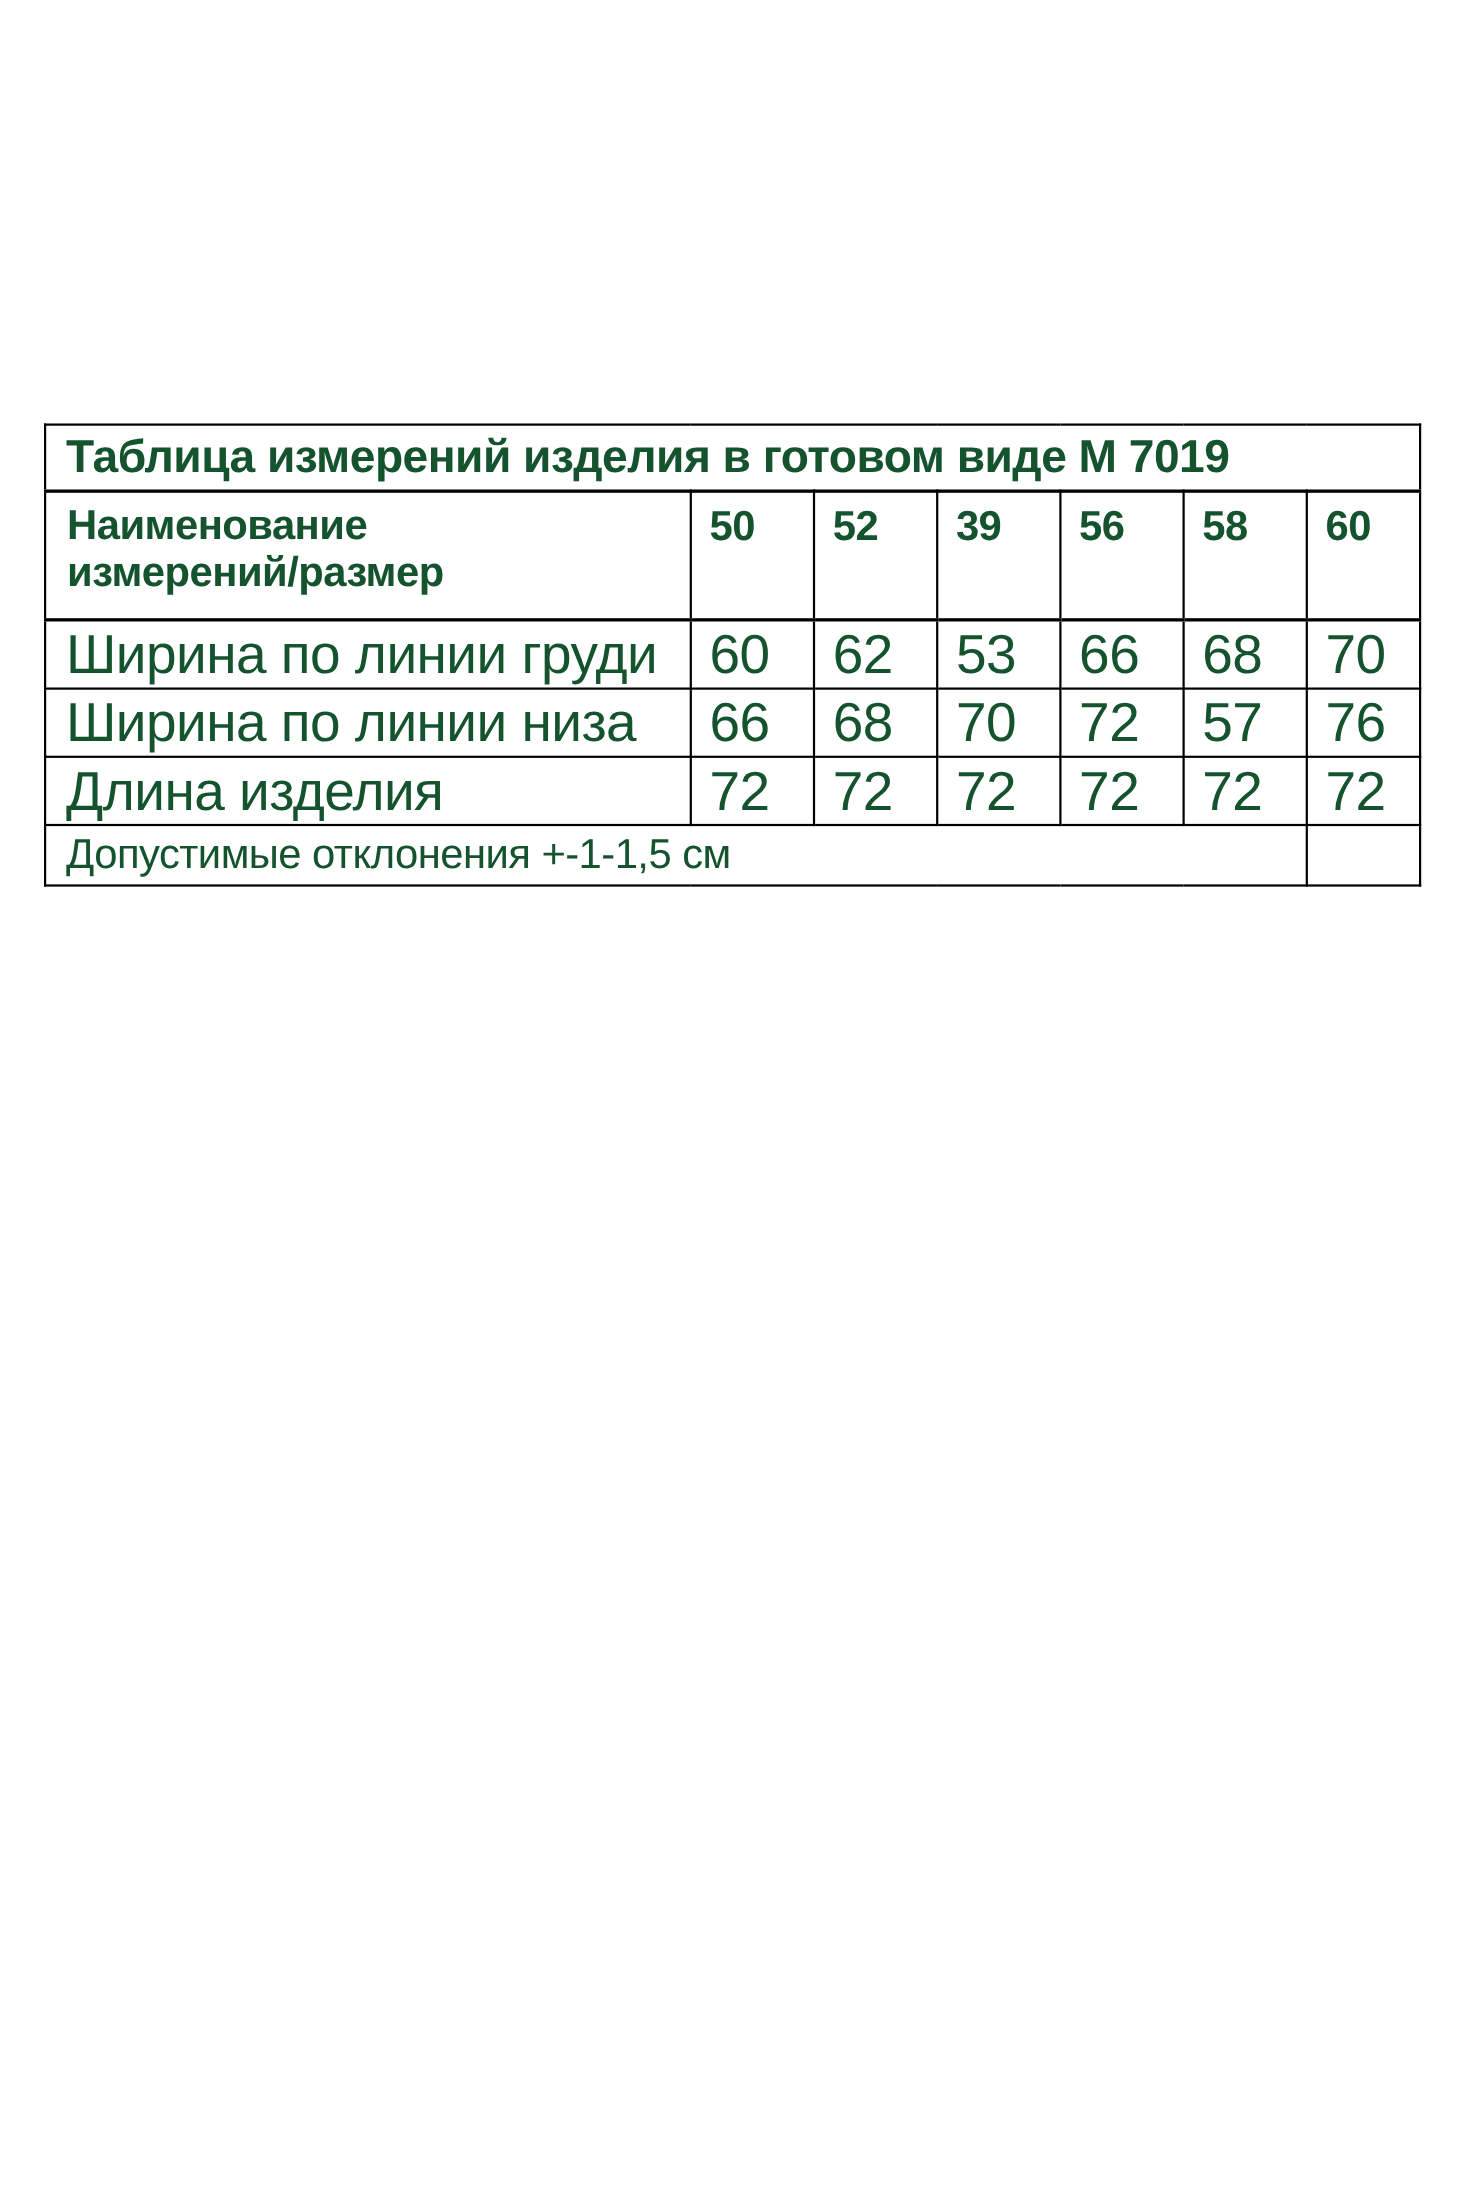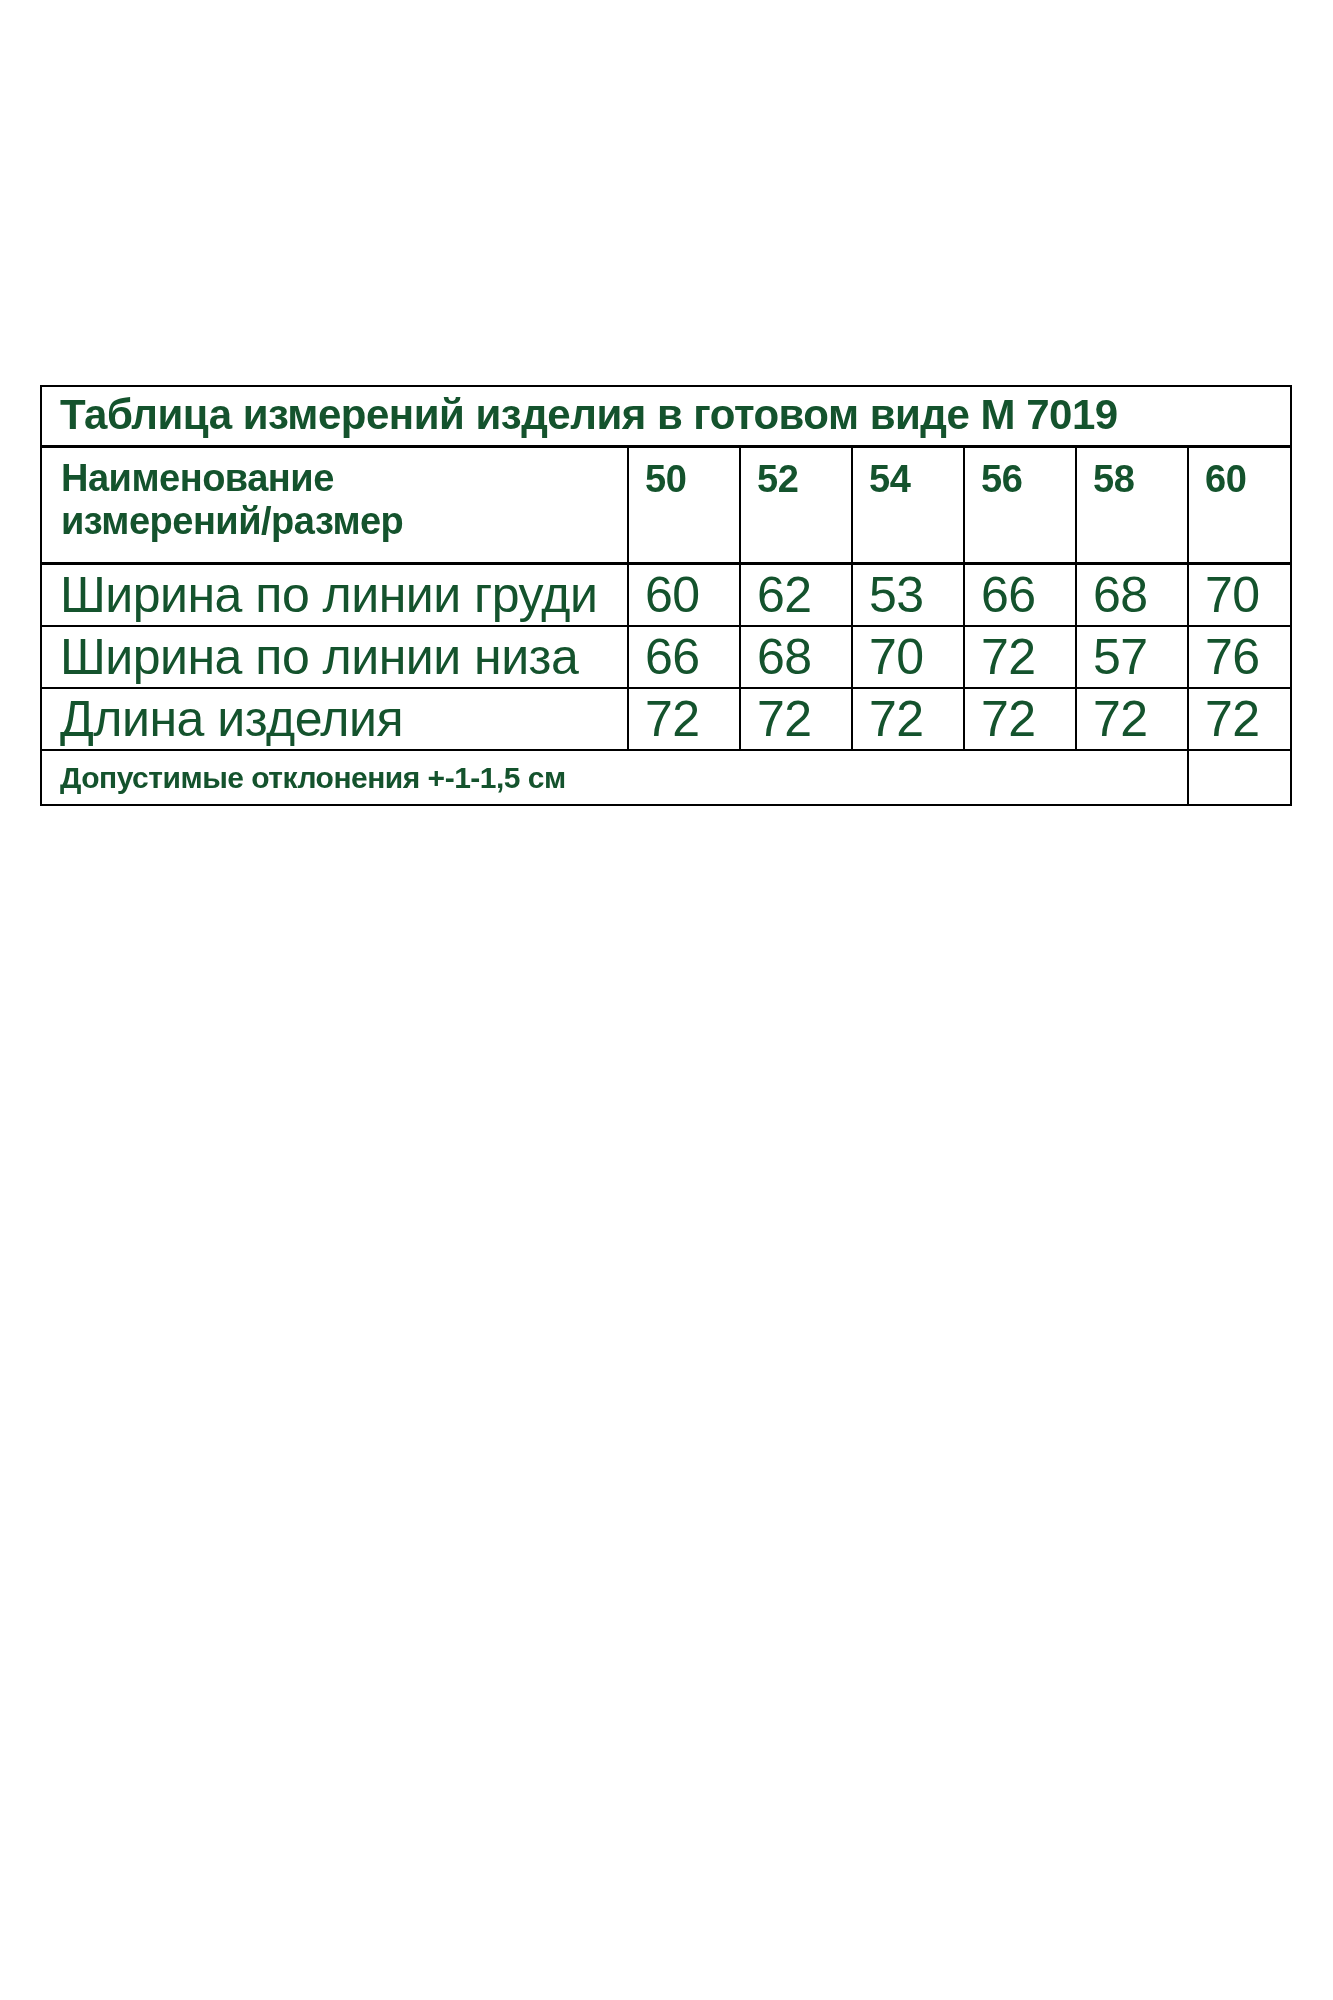--- a/index.html
+++ b/index.html
@@ -73,22 +73,22 @@
   }
   td.name-cell {
     padding-left: 18px;
   }
   td.value-cell {
     padding-left: 16px;
   }
   
   tr.footer-row td {
     height: 51px;
-    font-size: 30px;
-    font-weight: bold;
+    font-size: 38px;
+    font-weight: normal;
     vertical-align: middle;
   }
   td.footer-note {
     padding-left: 18px;
   }
 </style>
 </head>
 <body>
 
 <div class="page">
@@ -108,21 +108,21 @@
       </tr>
       <tr class="header-row">
         <td>
           <div class="hdr-stack">
             <span>Наименование</span>
             <span>измерений/размер</span>
           </div>
         </td>
         <td class="size-hdr">50</td>
         <td class="size-hdr">52</td>
-        <td class="size-hdr">54</td>
+        <td class="size-hdr">39</td>
         <td class="size-hdr">56</td>
         <td class="size-hdr">58</td>
         <td class="size-hdr">60</td>
       </tr>
 
       <tr class="data-row">
         <td class="name-cell">Ширина по линии груди</td>
         <td class="value-cell">60</td>
         <td class="value-cell">62</td>
         <td class="value-cell">53</td>

